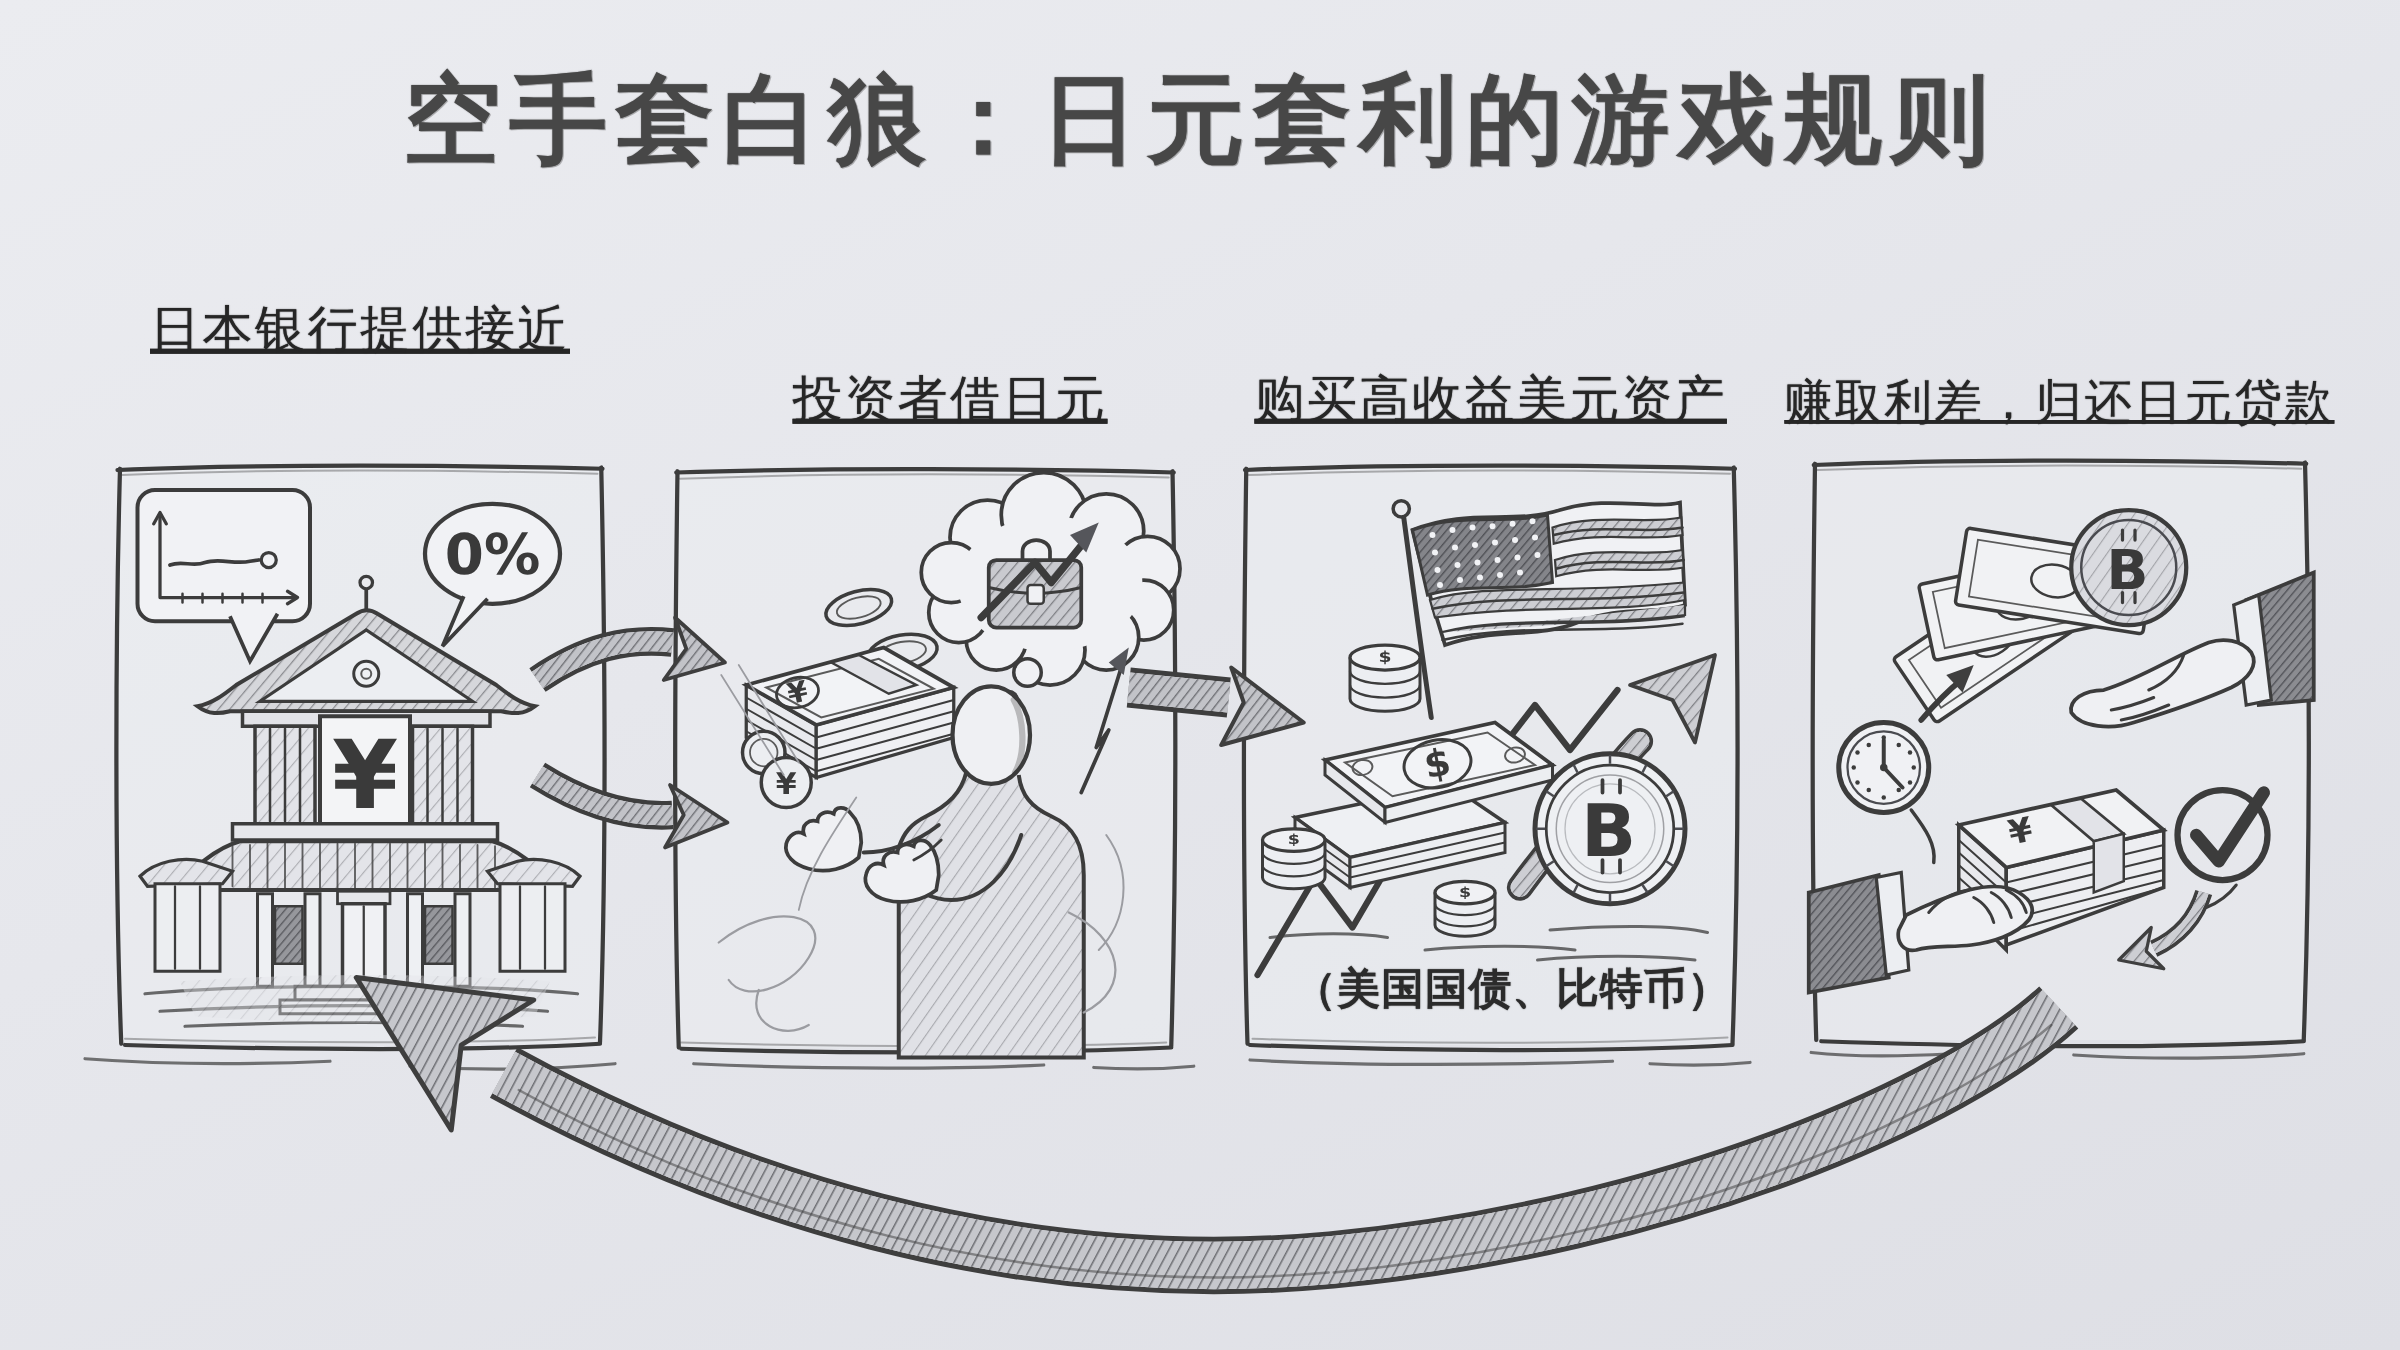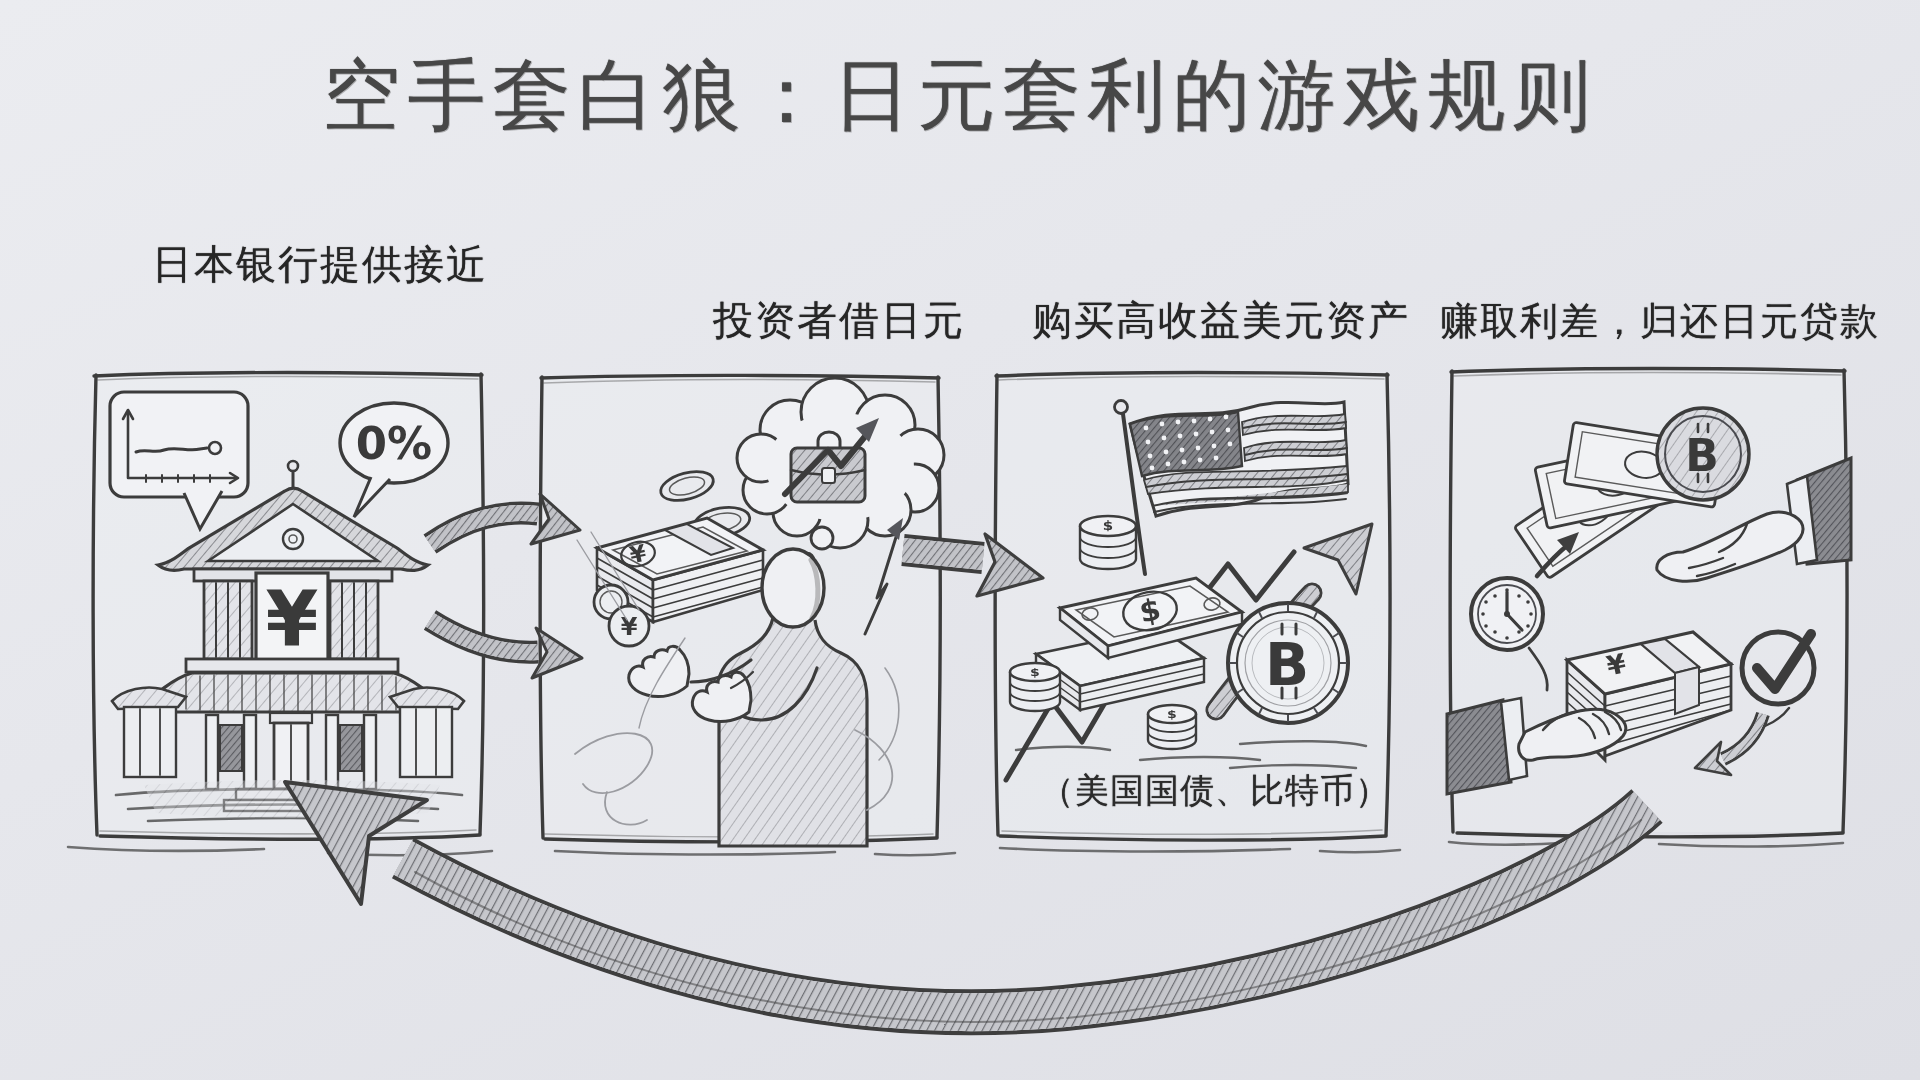--- a/index.html
+++ b/index.html
@@ -3,36 +3,37 @@
 <meta charset="utf-8">
 <style>
   html,body { margin:0; padding:0; background:#d8d9de; }
   .stage {
     position:relative; width:1920px; height:1080px; overflow:hidden;
     background:linear-gradient(155deg,#ebecf0 0%, #e6e7ec 40%, #dedfe5 100%);
     font-family:"DejaVu Sans", sans-serif;
   }
   .title {
     position:absolute; left:0; top:44px; width:1920px; margin:0;
-    text-align:center; font-size:78px; font-weight:400; color:#474747;
+    text-align:center; font-size:78px; font-weight:700; color:#474747;
     letter-spacing:7px; text-shadow:0 0 1px #5a5a5a, 1px 1px 0 rgba(80,80,80,.35);
   }
   .heading {
     position:absolute; font-size:40px; font-weight:400; color:#262626;
-    text-align:right; letter-spacing:2px; line-height:1.22;
+    text-align:center; letter-spacing:2px; line-height:1.22;
     text-shadow:0 0 1px #333;
+    text-decoration:underline;
   }
   .h1 { left:88px;  top:240px; width:400px; }
   .h2 { left:555px; top:296px; width:410px; }
   .h3 { left:975px; top:296px; width:435px; }
   .h4 { left:1415px;top:298px; width:465px; font-size:38px; }
   .caption {
     position:absolute; left:1000px; top:768px; width:390px;
-    text-align:right; font-size:34px; font-weight:400; color:#2b2b2b;
-    text-shadow:0 0 1px #333; letter-spacing:1px;
+    text-align:left; font-size:34px; font-weight:700; color:#2b2b2b;
+    text-shadow:0 0 1px #333; letter-spacing:1px;padding-left:35px;
   }
   svg.art { position:absolute; overflow:visible; }
   svg .ln { fill:none; stroke:#3c3c3c; stroke-linecap:round; stroke-linejoin:round; }
   svg .lt { fill:none; stroke:#9b9ca1; stroke-linecap:round; stroke-linejoin:round; }
   svg .echo { opacity:.38; }
   svg text { font-family:"DejaVu Sans", sans-serif; fill:#3a3a3a; }
 </style>
 </head>
 <body>
 

